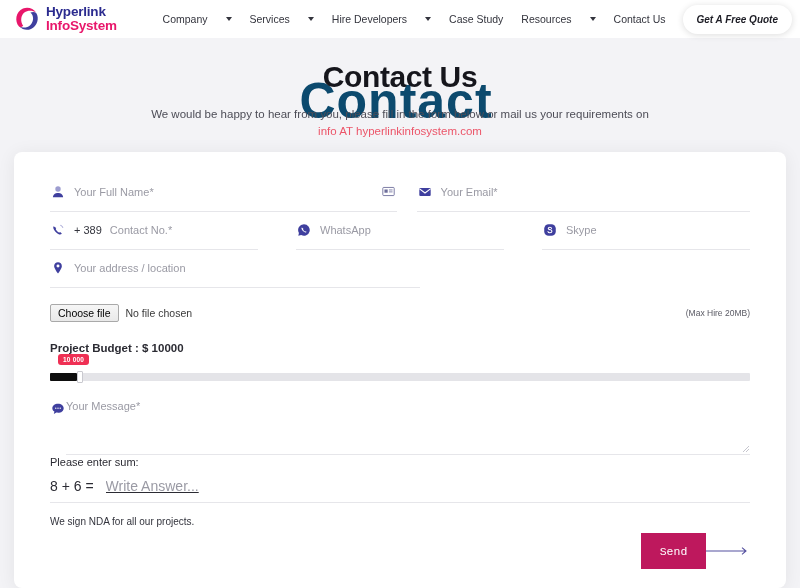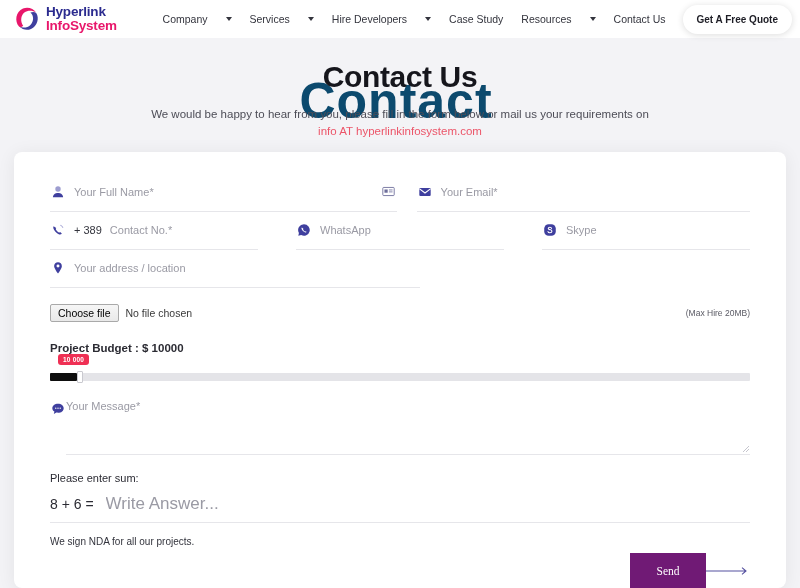--- a/index.html
+++ b/index.html
@@ -50,20 +50,21 @@
   }
   .quote-btn {
     margin-left: 8px;
     font-size: 10px; font-weight: bold; color: #1d1d25;
     background: #ffffff;
     border-radius: 20px;
     padding: 9px 14px;
     white-space: nowrap;
     box-shadow: 0 1px 7px rgba(0,0,0,0.14);
     cursor: pointer;
+    font-style: italic;
   }
 
   
   .hero {
     position: relative;
     text-align: center;
     padding: 14px 0 16px;
   }
   .hero-watermark {
     position: absolute;
@@ -206,48 +207,49 @@
     border-bottom: 1px solid #e6e6ea;
     margin-top: 2px;
     position: relative;
   }
   .resize-grip {
     position: absolute; right: 0; bottom: 1px;
     width: 8px; height: 8px;
   }
 
   
-  .sum-label { margin-top: 17px; font-size: 11px; color: #2b2b33; }
+  .sum-label { margin-top: 1px; font-size: 11px; color: #2b2b33; }
   .sum-row {
     margin-top: 9px;
     display: flex; align-items: center; gap: 10px;
     border-bottom: 1px solid #e6e6ea;
     padding-bottom: 7px;
   }
   .sum-eq { font-size: 14px; color: #2b2b33; }
   .sum-input {
     border: 0; outline: 0; background: transparent;
     font-family: "Liberation Sans", sans-serif;
-    font-size: 17px; color: #2b2b33;
+    font-size: 14px; color: #2b2b33;
     flex: 1;
+    text-decoration: underline;
   }
   .sum-input::placeholder { color: #9a9aa4; }
 
   .nda { margin-top: 13px; font-size: 10px; color: #33343d; }
 
   
   .send-row {
     margin-top: 6px;
     display: flex; align-items: center; justify-content: flex-end;
   }
   .send-btn {
-    width: 76px; height: 36px;
-    background: #701a75;
+    width: 65px; height: 36px;
+    background: #be185d;
     color: #ffffff;
-    font-family: Liberation Serif, serif;
+    font-family: Liberation Mono, monospace;
     font-size: 11.5px;
     border: 0; cursor: pointer;
     display: flex; align-items: center; justify-content: center;
   }
   .send-arrow {
     width: 44px; height: 10px; position: relative; flex: none;
   }
 </style>
 </head>
 <body>

